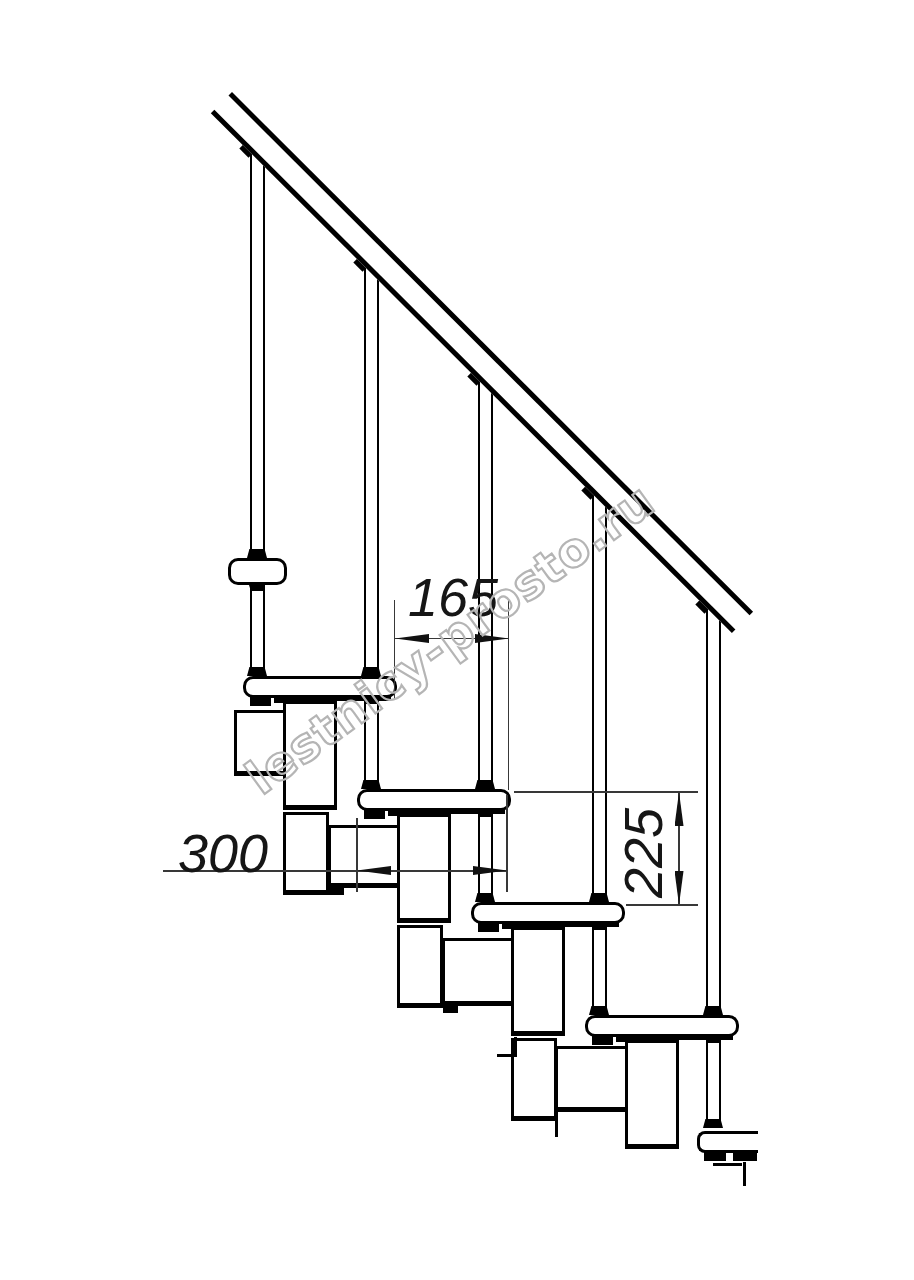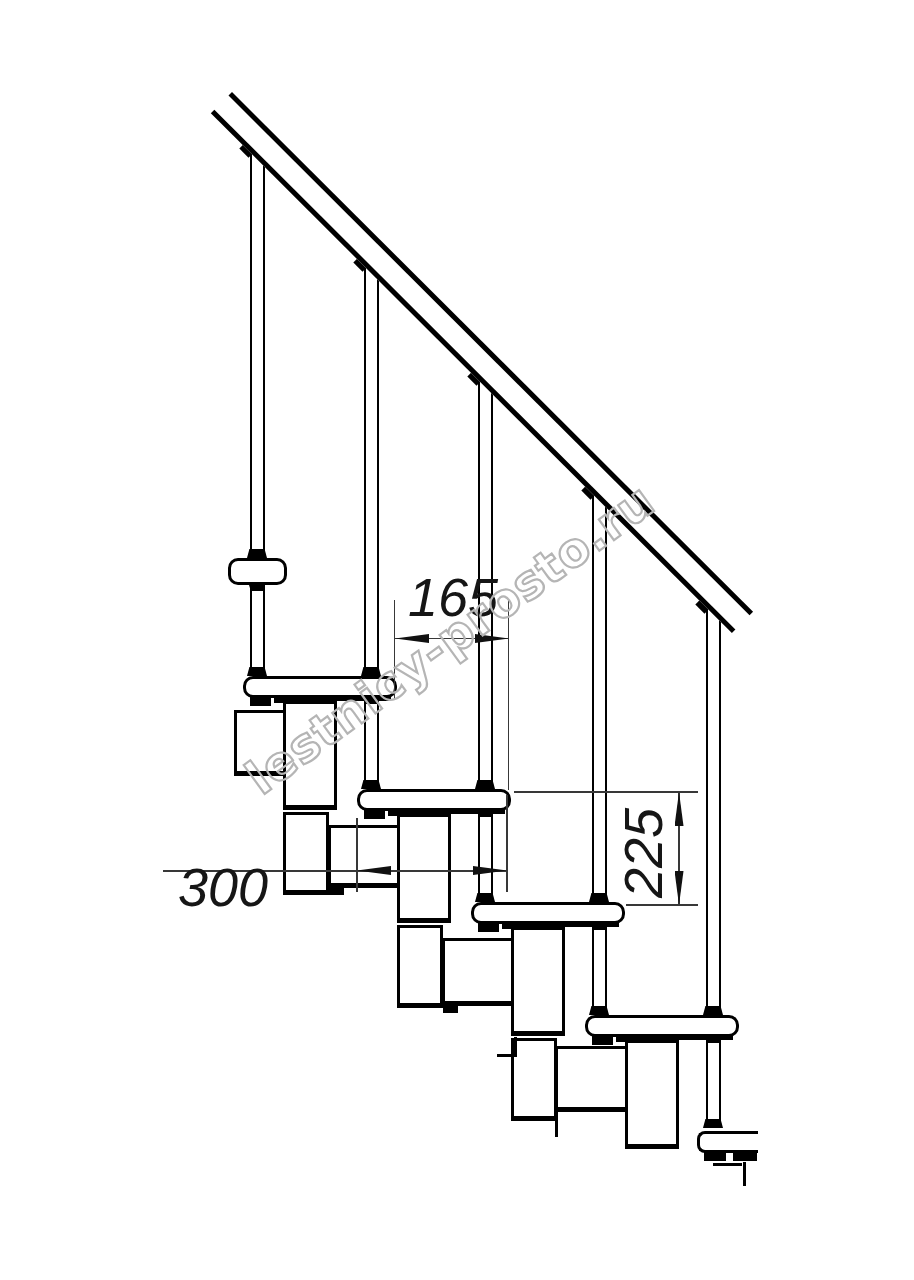--- a/index.html
+++ b/index.html
@@ -117,21 +117,21 @@
     <div class="abs arr" style="left:475px;top:634px;width:34px;height:9px;clip-path:polygon(100% 50%,0 0,0 100%);"></div>
     <div class="abs dimtxt" style="left:398px;top:566px;width:110px;">165</div>
   </div>
 
   <div>
     <div class="abs dimln" style="left:163px;top:870px;width:344px;height:1.5px;"></div>
     <div class="abs dimln" style="left:356px;top:818px;width:1.5px;height:74px;"></div>
     <div class="abs dimln" style="left:506px;top:795px;width:1.5px;height:97px;"></div>
     <div class="abs arr" style="left:357px;top:866px;width:34px;height:9px;clip-path:polygon(0 50%,100% 0,100% 100%);"></div>
     <div class="abs arr" style="left:473px;top:866px;width:34px;height:9px;clip-path:polygon(100% 50%,0 0,0 100%);"></div>
-    <div class="abs dimtxt" style="left:168px;top:856px;width:110px;">300</div>
+    <div class="abs dimtxt" style="left:168px;top:822px;width:110px;">300</div>
   </div>
 
   <div>
     <div class="abs dimln" style="left:514px;top:791px;width:184px;height:1.5px;"></div>
     <div class="abs dimln" style="left:626px;top:904px;width:72px;height:1.5px;"></div>
     <div class="abs dimln" style="left:678px;top:792px;width:1.5px;height:113px;"></div>
     <div class="abs arr" style="left:674.5px;top:792px;width:9px;height:34px;clip-path:polygon(50% 0,0 100%,100% 100%);"></div>
     <div class="abs arr" style="left:674.5px;top:871px;width:9px;height:34px;clip-path:polygon(50% 100%,0 0,100% 0);"></div>
     <div class="abs dimtxt" style="left:593px;top:828px;width:100px;height:50px;line-height:50px;transform:rotate(-90deg);">225</div>
   </div>

